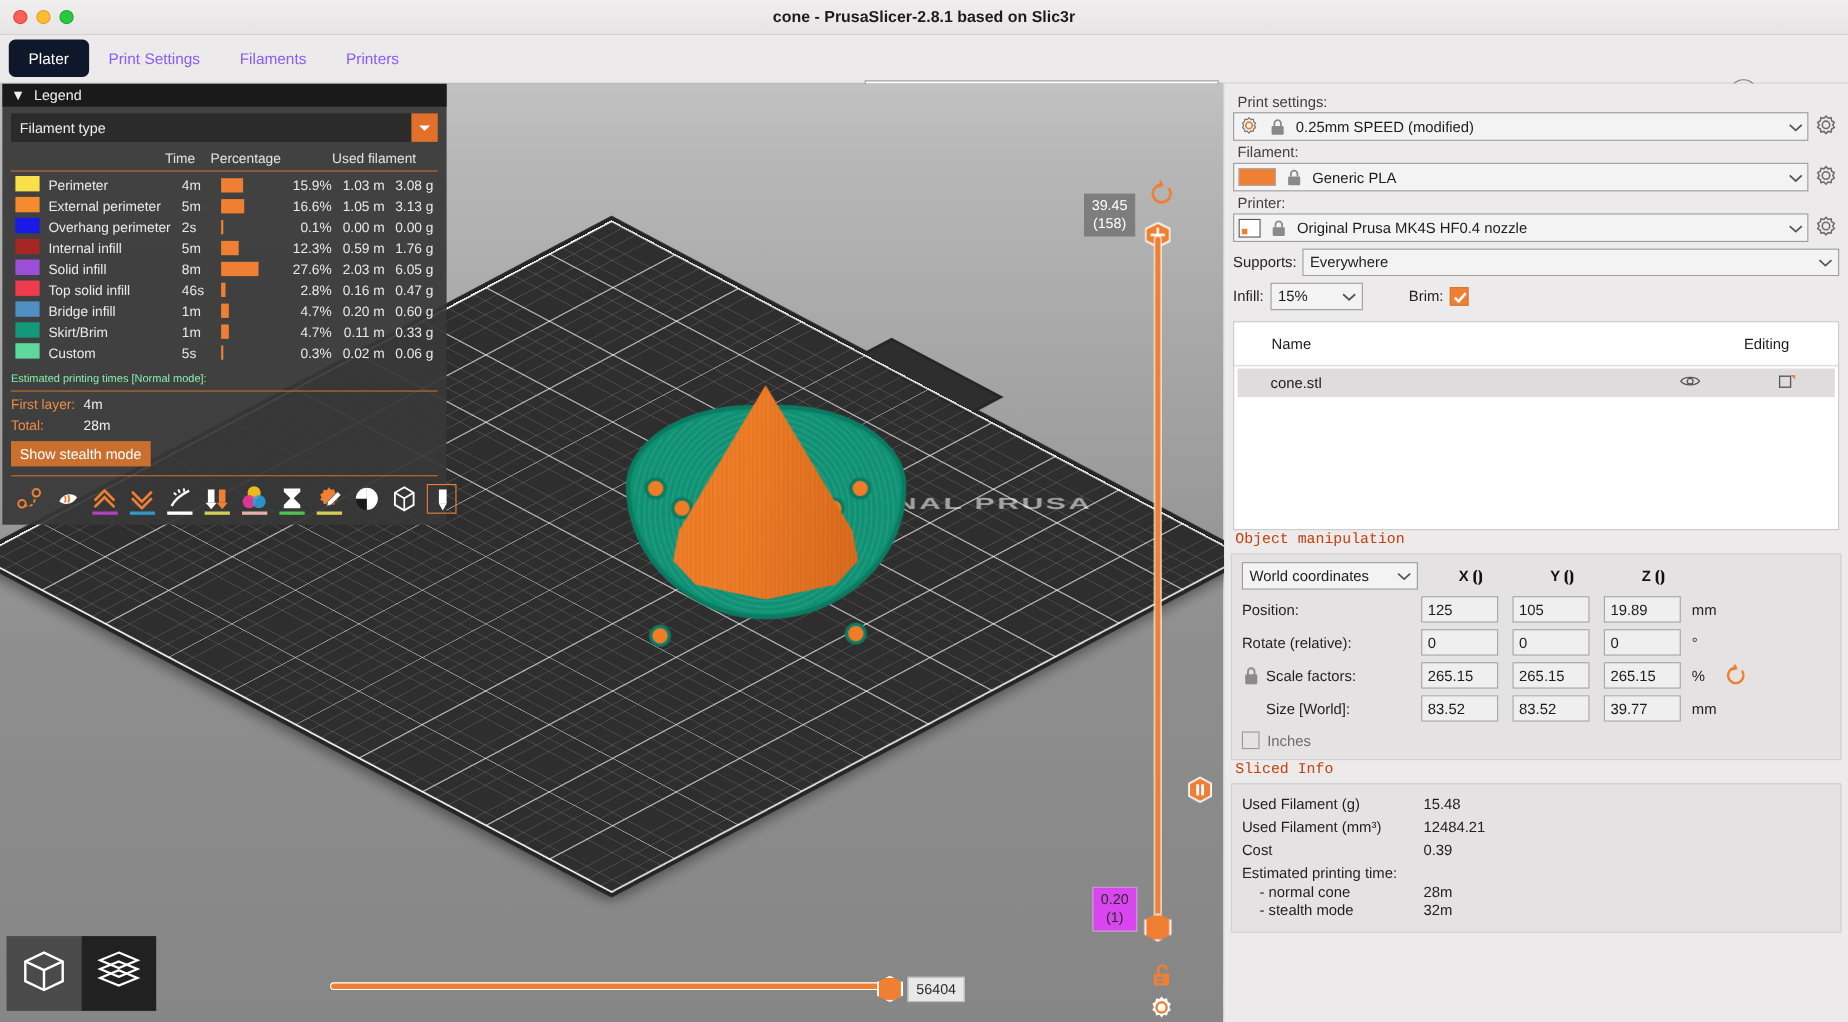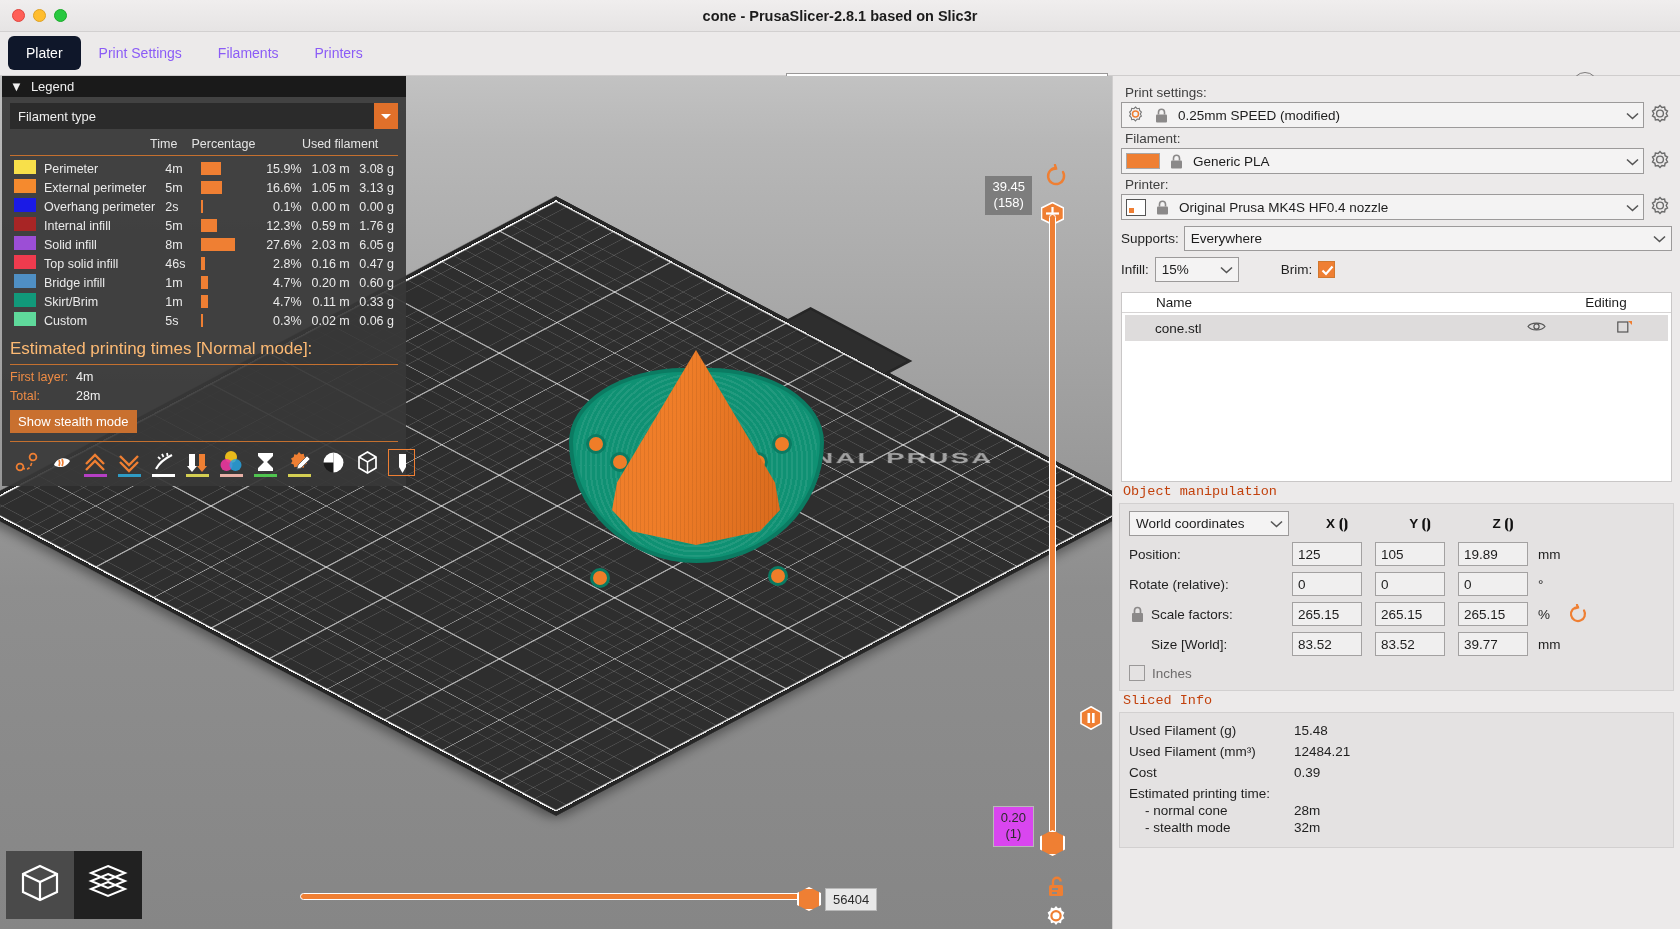--- a/index.html
+++ b/index.html
@@ -159,21 +159,21 @@
   table.lg th {
     font-weight: normal; font-size: 12.5px; color: #e4e4e4; text-align: right;
     padding: 0 4px 3px 4px;
   }
   table.lg th.lbl { text-align: left; }
   table.lg td { padding: 1px 4px; font-size: 12.5px; color: #eaeaea; }
   .hr-orange { border: none; border-top: 1px solid #c4702f; margin: 1px 0 3px 0; }
   .swatch { width: 22px; height: 14px; display: inline-block; }
   .barcell { width: 92px; }
   .bar { height: 13px; background: #ef7f33; }
-  .est { margin: 9px 0 0 0; font-size: 17px; color: #fdba74; }
+  .est { margin: 9px 0 0 0; font-size: 10px; color: #86efac; }
   .times { margin-top: 5px; font-size: 12.5px; }
   .times .k { color: #ef8c45; display: inline-block; width: 66px; }
   .times .v { color: #f0f0f0; }
   .stealth-btn {
     margin-top: 7px; background: #c9702f; color: #fff; border: none;
     font-size: 13px; padding: 4px 8px; cursor: pointer;
     font-family: "Liberation Sans", sans-serif;
   }
   .legend-tools {
     border-top: 1px solid #c4702f; margin-top: 8px; padding: 7px 4px 6px 4px;
@@ -251,21 +251,21 @@
     height: 25px; background: #f4f3f3; border: 1px solid #9c9a9a;
     display: flex; align-items: center; justify-content: space-between;
     padding: 0 5px 0 6px; font-size: 13.5px; color: #1c1c1c; cursor: pointer;
   }
   .row-infill { display: flex; align-items: center; gap: 6px; margin-top: 6px; }
   .chkbox { width: 17px; height: 17px; background: #ef7f33; position: relative;
     border: 1px solid #d0782f; cursor: pointer; }
   .chkbox svg { position: absolute; left: 1px; top: 1px; }
 
   .objtable { margin-top: 10px; background: #fff; border: 1px solid #c9c7c7; height: 190px; }
-  .objhead { display: flex; height: 20px; align-items: center;
+  .objhead { display: flex; height: 40px; align-items: center;
     border-bottom: 1px solid #d6d4d4; font-size: 13.5px; color: #1c1c1c; }
   .objhead .c-name { flex: 1; padding-left: 34px; }
   .objhead .c-edit { width: 130px; text-align: center; }
   .objrow { display: flex; height: 26px; align-items: center; background: #dedcdc;
     margin: 2px 3px; font-size: 13.5px; color: #1c1c1c; cursor: pointer; }
   .objrow .c-name { flex: 1; padding-left: 30px; }
   .objrow .c-eye { width: 92px; text-align: center; }
   .objrow .c-ed { width: 86px; text-align: center; }
 
   .section-title { font-size: 13.5px; color: #c2410c; margin: 2px 0 4px 10px; font-family: Liberation Mono, monospace; }

